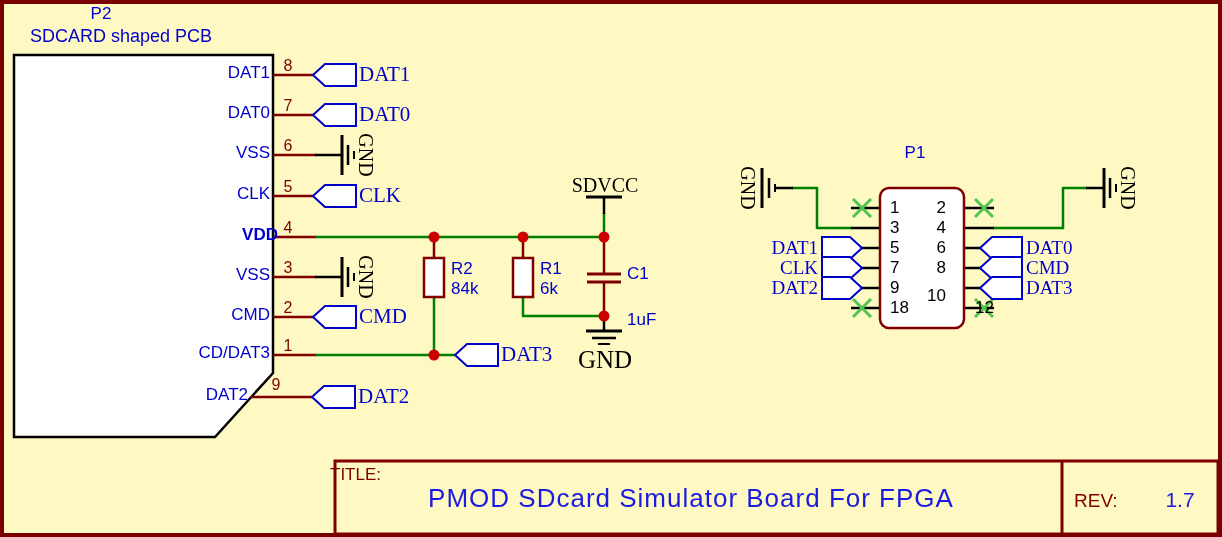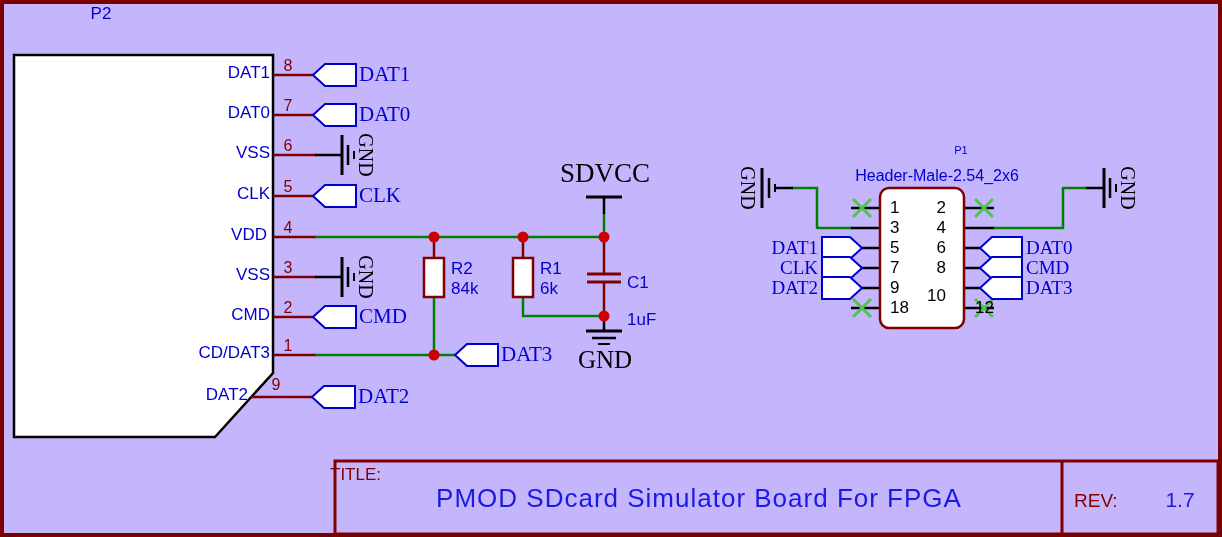--- a/index.html
+++ b/index.html
@@ -1,16 +1,16 @@
 <!DOCTYPE html>
 <html><head>
 <meta charset="utf-8">
 <style>
   html,body{margin:0;padding:0;background:#fff;}
-  #canvas{position:relative;width:1222px;height:537px;background:#c4b5fd;overflow:hidden;
+  #canvas{position:relative;width:1222px;height:537px;background:#fef9c3;overflow:hidden;
           font-family:"Liberation Sans",sans-serif;}
   #frame{position:absolute;left:0;top:0;width:1222px;height:537px;border:4px solid #7a0000;
          box-sizing:border-box;pointer-events:none;}
   svg{position:absolute;left:0;top:0;}
   .t{position:absolute;white-space:nowrap;line-height:1.1;}
   .sans{font-family:"Liberation Sans",sans-serif;}
   .serif{font-family:"Liberation Serif",serif;}
   .blue{color:#0000cc;}
   .maroon{color:#800000;}
   .black{color:#000000;}
@@ -173,26 +173,27 @@
       <circle cx="604" cy="316" r="5.5"></circle>
     </g>
 
     <g>
       <rect x="335" y="461" width="883" height="73" fill="none" stroke="#800000" stroke-width="3"></rect>
       <line x1="1062" y1="461" x2="1062" y2="534" stroke="#800000" stroke-width="3"></line>
     </g>
   </svg>
 
   <div class="t sans blue ctr" style="left:61px;top:5px;width:80px;font-size:17px;">P2</div>
+  <div class="t sans blue" style="left:30px;top:27px;font-size:18px;">SDCARD shaped PCB</div>
 
   <div class="t sans blue rt pinname" style="left:140px;top:64px;width:130px;">DAT1</div>
   <div class="t sans blue rt pinname" style="left:140px;top:104px;width:130px;">DAT0</div>
   <div class="t sans blue rt pinname" style="left:140px;top:144px;width:130px;">VSS</div>
   <div class="t sans blue rt pinname" style="left:140px;top:185px;width:130px;">CLK</div>
-  <div class="t sans blue rt pinname" style="left:137px;top:226px;width:130px;">VDD</div>
+  <div class="t sans blue rt pinname" style="left:148px;top:226px;width:130px;font-weight:bold;">VDD</div>
   <div class="t sans blue rt pinname" style="left:140px;top:266px;width:130px;">VSS</div>
   <div class="t sans blue rt pinname" style="left:140px;top:306px;width:130px;">CMD</div>
   <div class="t sans blue rt pinname" style="left:140px;top:344px;width:130px;">CD/DAT3</div>
   <div class="t sans blue rt pinname" style="left:118px;top:386px;width:130px;">DAT2</div>
 
   <div class="t sans maroon ctr pinnum" style="left:276px;top:57px;width:24px;">8</div>
   <div class="t sans maroon ctr pinnum" style="left:276px;top:97px;width:24px;">7</div>
   <div class="t sans maroon ctr pinnum" style="left:276px;top:137px;width:24px;">6</div>
   <div class="t sans maroon ctr pinnum" style="left:276px;top:178px;width:24px;">5</div>
   <div class="t sans maroon ctr pinnum" style="left:276px;top:219px;width:24px;">4</div>
@@ -206,32 +207,31 @@
   <div class="t serif blue netlabel" style="left:359px;top:184px;">CLK</div>
   <div class="t serif blue netlabel" style="left:359px;top:305px;">CMD</div>
   <div class="t serif blue netlabel" style="left:501px;top:343px;">DAT3</div>
   <div class="t serif blue netlabel" style="left:358px;top:385px;">DAT2</div>
 
   <div class="vtext serif black" style="left:334px;top:144px;font-size:20px;">GND</div>
   <div class="vtext serif black" style="left:334px;top:266px;font-size:20px;">GND</div>
   <div class="vtext serif black" style="left:716px;top:177px;font-size:20px;">GND</div>
   <div class="vtext serif black" style="left:1096px;top:177px;font-size:20px;">GND</div>
 
-  <div class="t serif black ctr" style="left:559px;top:159px;width:92px;font-size:27px;">SDVCC</div>
+  <div class="t serif black ctr" style="left:559px;top:174px;width:92px;font-size:20px;">SDVCC</div>
   <div class="t serif black ctr" style="left:567px;top:346px;width:76px;font-size:25px;">GND</div>
 
   <div class="t sans blue" style="left:451px;top:260px;font-size:17px;">R2</div>
   <div class="t sans blue" style="left:451px;top:280px;font-size:17px;">84k</div>
   <div class="t sans blue" style="left:540px;top:260px;font-size:17px;">R1</div>
   <div class="t sans blue" style="left:540px;top:280px;font-size:17px;">6k</div>
-  <div class="t sans blue" style="left:627px;top:274px;font-size:17px;">C1</div>
+  <div class="t sans blue" style="left:627px;top:265px;font-size:17px;">C1</div>
   <div class="t sans blue" style="left:627px;top:287px;font-size:17px;margin-top:24px;">1uF</div>
 
-  <div class="t sans blue ctr" style="left:901px;top:144px;width:120px;font-size:11px;">P1</div>
-  <div class="t sans blue ctr" style="left:837px;top:167px;width:200px;font-size:16px;">Header-Male-2.54_2x6</div>
+  <div class="t sans blue ctr" style="left:855px;top:144px;width:120px;font-size:17px;">P1</div>
 
   <div class="t sans black" style="left:890px;top:199px;font-size:17px;">1</div>
   <div class="t sans black" style="left:890px;top:219px;font-size:17px;">3</div>
   <div class="t sans black" style="left:890px;top:239px;font-size:17px;">5</div>
   <div class="t sans black" style="left:890px;top:259px;font-size:17px;">7</div>
   <div class="t sans black" style="left:890px;top:279px;font-size:17px;">9</div>
   <div class="t sans black" style="left:890px;top:299px;font-size:17px;">18</div>
 
   <div class="t sans black rt" style="left:916px;top:199px;width:30px;font-size:17px;">2</div>
   <div class="t sans black rt" style="left:916px;top:219px;width:30px;font-size:17px;">4</div>
@@ -242,18 +242,18 @@
 
   <div class="t serif blue rt netlabel-sm" style="left:698px;top:238px;width:120px;">DAT1</div>
   <div class="t serif blue rt netlabel-sm" style="left:698px;top:258px;width:120px;">CLK</div>
   <div class="t serif blue rt netlabel-sm" style="left:698px;top:278px;width:120px;">DAT2</div>
 
   <div class="t serif blue netlabel-sm" style="left:1026px;top:238px;">DAT0</div>
   <div class="t serif blue netlabel-sm" style="left:1026px;top:258px;">CMD</div>
   <div class="t serif blue netlabel-sm" style="left:1026px;top:278px;">DAT3</div>
 
   <div class="t sans maroon" style="left:330px;top:466px;font-size:17px;">TITLE:</div>
-  <div class="t sans ctr title-text" style="left:336px;top:484px;width:726px;color:#1a1ae0;">PMOD SDcard Simulator Board For FPGA</div>
+  <div class="t sans ctr title-text" style="left:328px;top:484px;width:726px;color:#1a1ae0;">PMOD SDcard Simulator Board For FPGA</div>
   <div class="t sans maroon" style="left:1074px;top:491px;font-size:19px;">REV:</div>
   <div class="t sans ctr" style="left:1150px;top:488px;width:60px;font-size:21px;color:#1a1ae0;">1.7</div>
 
   <div id="frame"></div>
 </div>
 
 </body></html>

